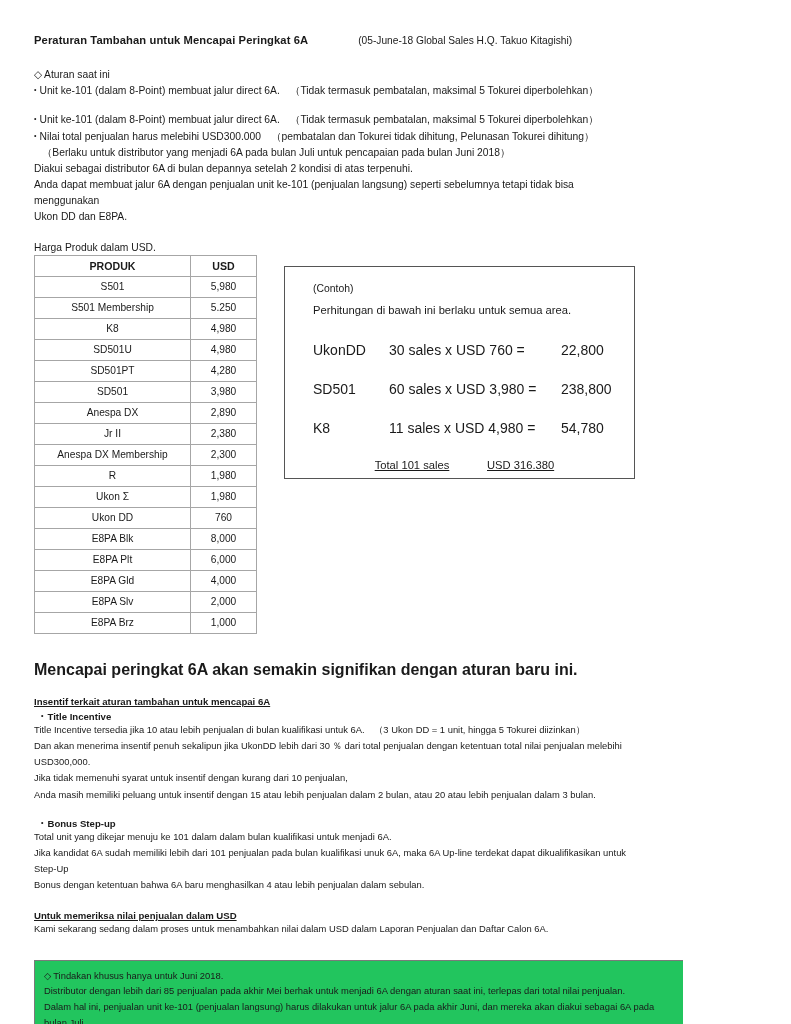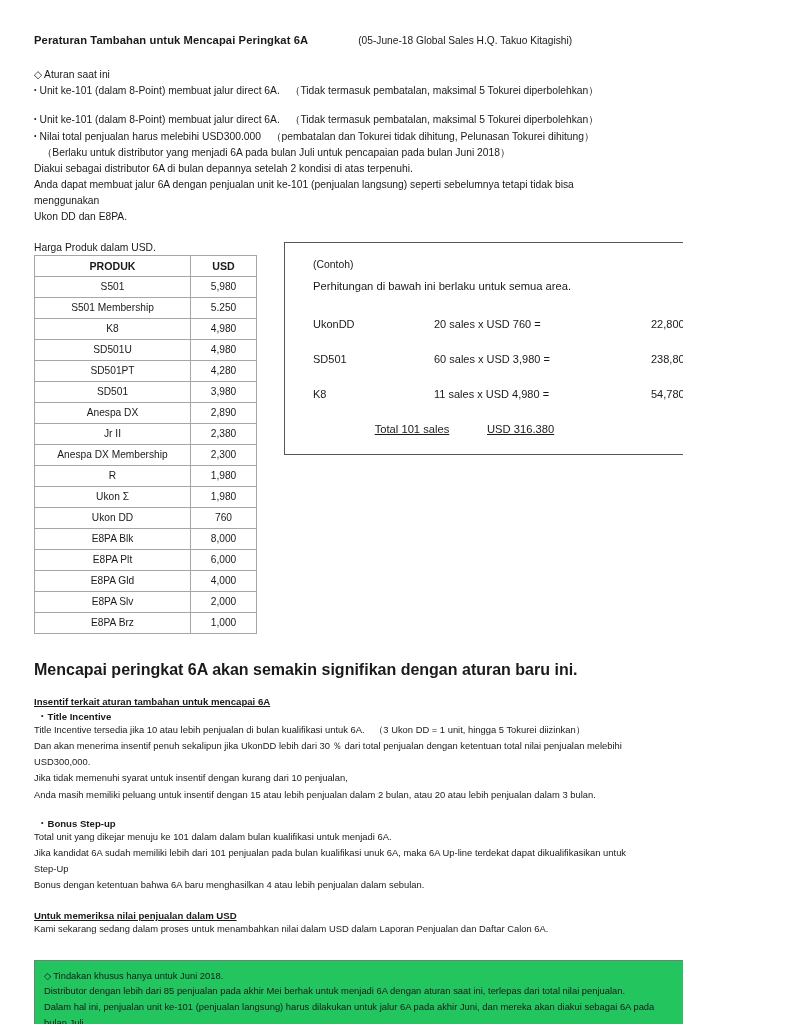--- a/index.html
+++ b/index.html
@@ -85,34 +85,33 @@
     padding: 0 2px;
     line-height: 20px;
   }
   table.price th { font-weight: bold; font-size: 10.6px; }
   table.price col.c1 { width: 156px; }
   table.price col.c2 { width: 66px; }
 
   
   .example-box {
     margin-left: 28px;
-    margin-top: 0;
+    margin-top: 24px;
     width: 408px;
     height: 213px;
     box-sizing: border-box;
     border: 1px solid #555555;
     padding: 16px 20px 0 28px;
   }
   .ex-contoh { font-size: 10.4px; margin-bottom: 10px; }
   .ex-sub { font-size: 11.2px; margin-bottom: 26px; }
   .ex-row {
     display: flex;
-    font-size: 11px;
+    font-size: 14px;
     margin-bottom: 23px;
-    gap: 45px;
   }
   .ex-name { width: 76px; flex: 0 0 76px; }
   .ex-calc { width: 172px; flex: 0 0 172px; }
   .ex-amt { text-align: right; }
   .ex-total {
     display: flex;
     font-size: 11.2px;
     padding-left: 24px;
     margin-top: 6px;
   }
@@ -276,21 +275,21 @@
           </tbody>
       </table>
     </div>
 
     <div class="example-box">
       <div class="ex-contoh">(Contoh)</div>
       <div class="ex-sub">Perhitungan di bawah ini berlaku untuk semua area.</div>
       <div id="example-rows">
           <div class="ex-row">
             <div class="ex-name">UkonDD</div>
-            <div class="ex-calc">20 sales x USD 760 =</div>
+            <div class="ex-calc">30 sales x USD 760 =</div>
             <div class="ex-amt">22,800</div>
           </div>
           <div class="ex-row">
             <div class="ex-name">SD501</div>
             <div class="ex-calc">60 sales x USD 3,980 =</div>
             <div class="ex-amt">238,800</div>
           </div>
           <div class="ex-row">
             <div class="ex-name">K8</div>
             <div class="ex-calc">11 sales x USD 4,980 =</div>

